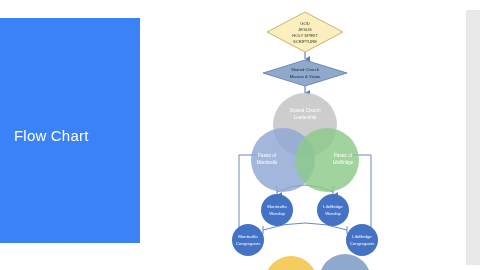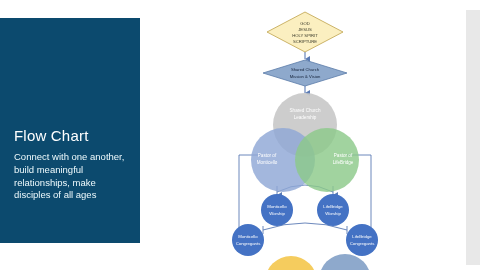--- a/index.html
+++ b/index.html
@@ -21,21 +21,21 @@
     overflow: hidden;
   }
 
   
   #title-panel {
     position: absolute;
     left: 0;
     top: 18px;
     width: 140px;
     height: 225px;
-    background: #0c4a6e;
+    background: #3b82f6;
   }
   #title-text {
     position: absolute;
     left: 14px;
     top: 110px;
     width: 118px;
     color: #ffffff;
     font-size: 15px;
     font-weight: normal;
     letter-spacing: 0.2px;
@@ -78,21 +78,20 @@
     dominant-baseline: middle;
   }
 </style>
 </head>
 <body>
 
 <div id="slide">
 
   <div id="title-panel">
     <div id="title-text">Flow Chart</div>
-    <div id="subtitle-text">Connect with one another, build meaningful relationships, make disciples of all ages</div>
   </div>
 
   <div id="right-strip"></div>
 
   <div id="diagram">
     <svg width="240" height="270" viewBox="0 0 240 270" xmlns="http://www.w3.org/2000/svg">
 
       <defs>
         <marker id="arrowDown" markerWidth="6" markerHeight="6" refX="3" refY="5" orient="auto" markerUnits="userSpaceOnUse">
           <path d="M0,0 L6,0 L3,5 Z" fill="#5B7BB4"></path>

